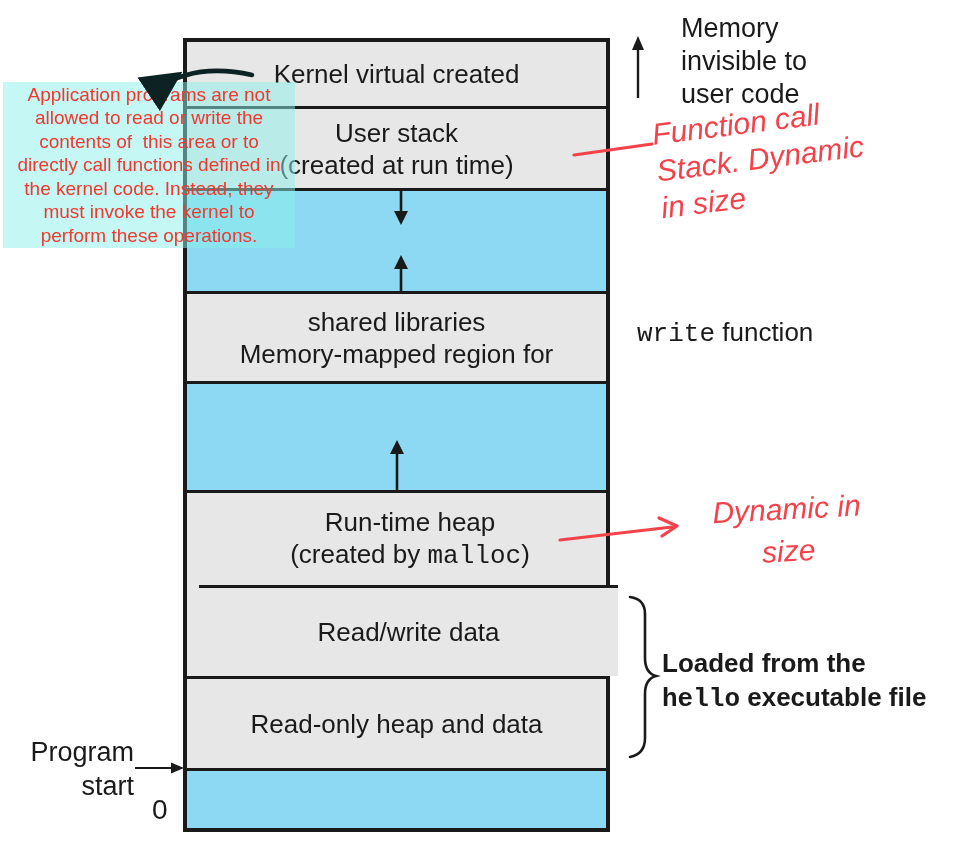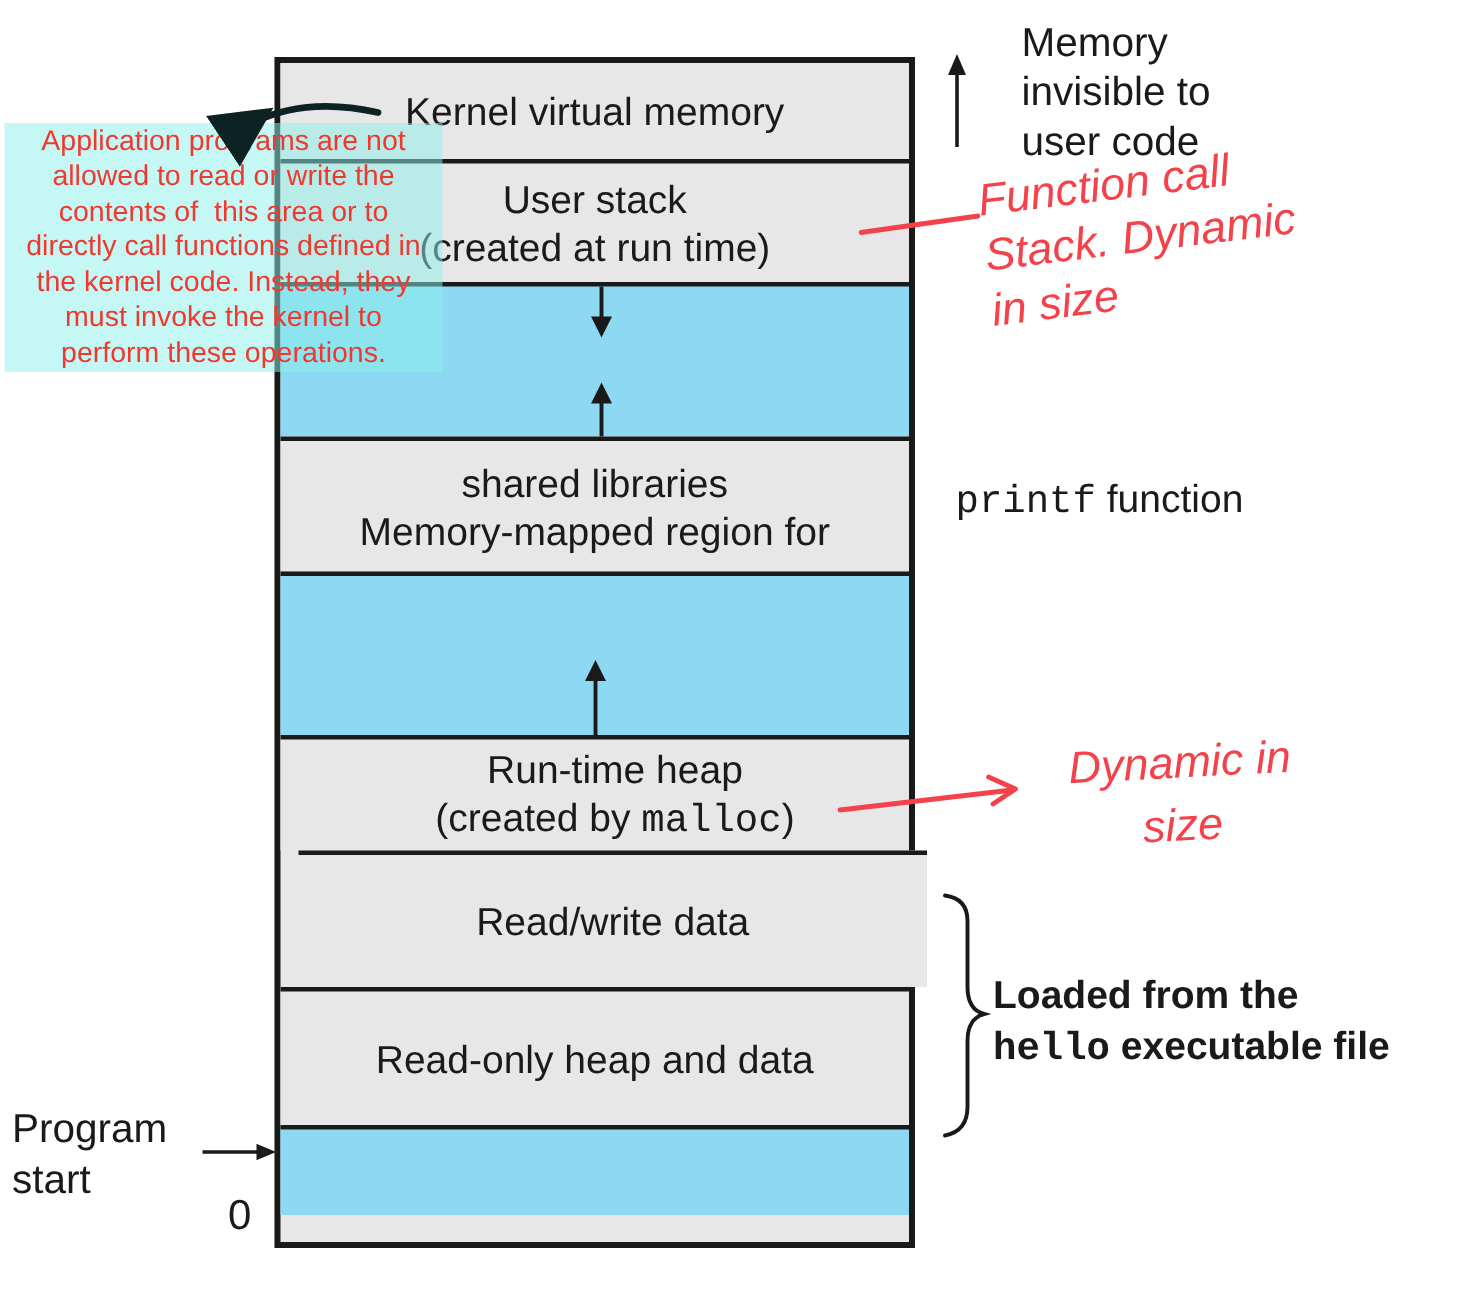--- a/index.html
+++ b/index.html
@@ -40,21 +40,21 @@
     color:#1a1a1a;
   }
   .row + .row{border-top:3px solid var(--border);}
   .row.gray{background:var(--gray);}
   .row.blue{background:var(--blue);}
   .r1{height:64px;}
   .r2{height:82px;}
   .r3{height:103px;}
   .r4{height:90px;}
   .r5{height:109px;}
-  .r6{height:77px;padding-left:27px;}
+  .r6{height:95px;padding-left:27px;}
   .r7{height:91px;margin-left:12px;}
   .r8{height:92px;}
   .r9{height:60px;}
   .mono{font-family:"Liberation Mono","DejaVu Sans Mono",monospace;}
   .arrow-svg{position:absolute;display:block;}
   
   .kernel-note{
     position:absolute;left:3px;top:82px;
     width:292px;height:166px;
     background:var(--teal);
@@ -65,21 +65,21 @@
     font-size:19px;line-height:23.5px;
     color:var(--note-red);
     text-align:center;
     white-space:pre-wrap;
   }
   
   .anno{position:absolute;z-index:2;white-space:pre-line;}
   .memory-invisible{left:681px;top:12px;font-size:27px;line-height:33px;}
   .printf-note{left:637px;top:317px;font-size:26px;}
   .loaded-note{left:662px;top:646px;font-size:26px;line-height:34px;font-weight:bold;}
-  .program-start{left:8px;top:735px;width:126px;font-size:27px;line-height:34px;}
+  .program-start{left:8px;top:735px;width:126px;font-size:27px;line-height:34px;text-align:right;}
   .zero-label{left:152px;top:794px;font-size:28px;}
   
   .hand{
     position:absolute;z-index:4;
     font-family:"Liberation Sans", sans-serif;
     font-style:italic;
     color:var(--hand-red);
     white-space:pre-line;
   }
   .hand1{
@@ -98,21 +98,21 @@
   svg{position:absolute;z-index:4;overflow:visible;}
 </style>
 </head>
 <body>
 
 <div class="stage">
 
   <div class="memory-box">
 
     <div class="row gray r1">
-      <span>Kernel virtual memory</span>
+      <span>Kernel virtual created</span>
     </div>
 
     <div class="row gray r2">
       <span>User stack</span>
       <span>(created at run time)</span>
     </div>
 
     <div class="row blue r3">
       <svg class="arrow-svg" style="left:205px;top:0;" width="18" height="34">
         <line x1="9" y1="0" x2="9" y2="21" stroke="#1a1a1a" stroke-width="2.6"></line>
@@ -179,21 +179,21 @@
 invisible to
 user code</div>
 
   <svg style="left:572px;top:138px;" width="85" height="22">
     <line x1="2" y1="17" x2="80" y2="6" stroke="#f4424b" stroke-width="3.2" stroke-linecap="round"></line>
   </svg>
   <div class="hand hand1">Function call
 Stack. Dynamic
 in size</div>
 
-  <div class="anno printf-note"><span class="mono">printf</span><span> function</span></div>
+  <div class="anno printf-note"><span class="mono">write</span><span> function</span></div>
 
   <svg style="left:556px;top:516px;" width="130" height="30">
     <line x1="4" y1="24" x2="116" y2="11" stroke="#f4424b" stroke-width="3.2" stroke-linecap="round"></line>
     <polyline points="103,2 121,10 106,20" stroke="#f4424b" stroke-width="3.2" fill="none" stroke-linecap="round" stroke-linejoin="round"></polyline>
   </svg>
   <div class="hand hand2">Dynamic in
 size</div>
 
   <svg style="left:622px;top:592px;" width="42" height="172">
     <path d="M8,5 Q23,7 23,22 L23,66 Q23,81 34,84 Q23,87 23,102 L23,146 Q23,162 8,165" stroke="#1a1a1a" stroke-width="2.6" fill="none" stroke-linecap="round"></path>

